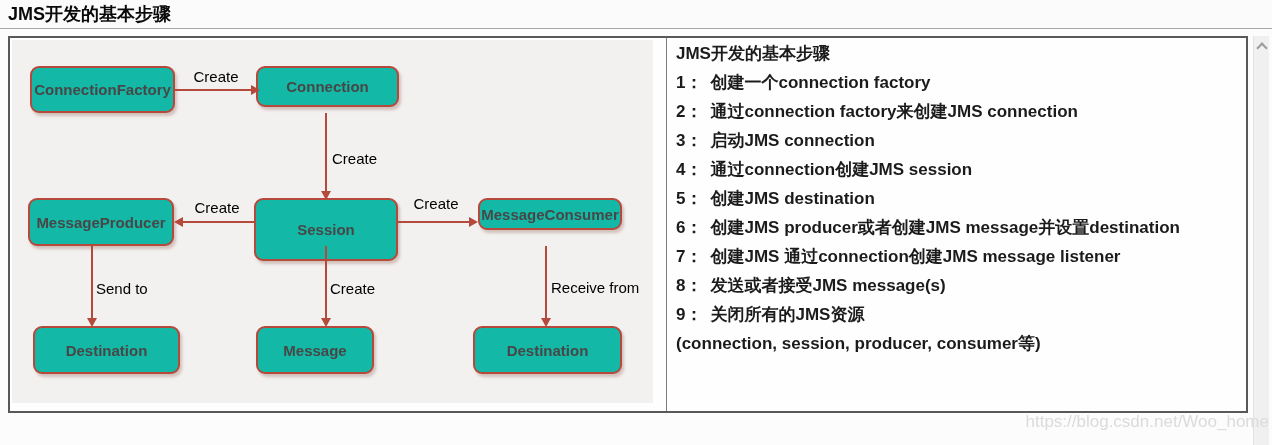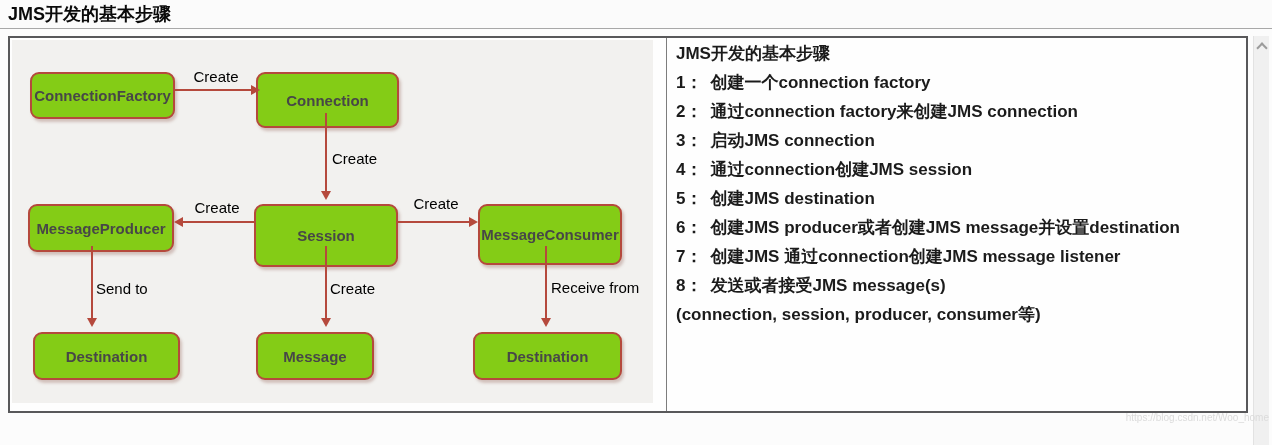--- a/index.html
+++ b/index.html
@@ -18,25 +18,25 @@
   }
   .main-box{
     position:absolute;left:8px;top:36px;width:1240px;height:377px;
     box-sizing:border-box;border:2px solid #58585a;background:#fefefe;
   }
   .canvas{
     position:absolute;left:2px;top:2px;width:641px;height:363px;
     background:#f2f1ef;
   }
   .node{
-    position:absolute;box-sizing:border-box;background:#84cc16;
+    position:absolute;box-sizing:border-box;background:#14b8a6;
     border:2px solid var(--red);border-radius:9px;
     box-shadow:2px 3px 3px rgba(150,100,90,.35);
     display:flex;align-items:center;justify-content:center;
-    font-size:15px;font-weight:600;color:#474747;margin-top:6px;
+    font-size:15px;font-weight:600;color:#474747;
   }
   .hline{position:absolute;height:2px;background:var(--red);}
   .vline{position:absolute;width:2px;background:var(--red);}
   .ah{position:absolute;width:0;height:0;}
   .ah.right{border-top:5px solid transparent;border-bottom:5px solid transparent;border-left:9px solid var(--red);}
   .ah.left{border-top:5px solid transparent;border-bottom:5px solid transparent;border-right:9px solid var(--red);}
   .ah.down{border-left:5px solid transparent;border-right:5px solid transparent;border-top:9px solid var(--red);}
   .edge-label{
     position:absolute;font-size:15px;font-weight:400;color:#000000;white-space:nowrap;
   }
@@ -53,48 +53,48 @@
   .scrollbar{
     position:absolute;left:1253px;top:36px;width:15px;height:409px;
     background:#f0f0f0;border-left:1px solid #e2e2e2;
   }
   .caret{
     position:absolute;left:4px;top:8px;width:6px;height:6px;
     border-left:2px solid #9b9b9b;border-top:2px solid #9b9b9b;
     transform:rotate(45deg);
   }
   .watermark{
-    position:absolute;right:3px;top:412px;font-size:10px;color:#dbdbdb;
+    position:absolute;right:3px;top:412px;font-size:17px;color:#dbdbdb;
     white-space:nowrap;
   }
 </style>
 </head>
 <body>
 
 <div class="top-band">
   <span class="page-title">JMS开发的基本步骤</span>
 </div>
 
 <div class="main-box">
 
   <div class="canvas">
 
     <div class="node" style="left:18px;top:26px;width:145px;height:47px">
       <span>ConnectionFactory</span>
     </div>
-    <div class="node" style="left:244px;top:26px;width:143px;height:56px">
+    <div class="node" style="left:244px;top:26px;width:143px;height:41px">
       <span>Connection</span>
     </div>
     <div class="node" style="left:16px;top:158px;width:146px;height:48px">
       <span>MessageProducer</span>
     </div>
     <div class="node" style="left:242px;top:158px;width:144px;height:63px">
       <span>Session</span>
     </div>
-    <div class="node" style="left:466px;top:158px;width:144px;height:61px">
+    <div class="node" style="left:466px;top:158px;width:144px;height:32px">
       <span>MessageConsumer</span>
     </div>
     <div class="node" style="left:21px;top:286px;width:147px;height:48px">
       <span>Destination</span>
     </div>
     <div class="node" style="left:244px;top:286px;width:118px;height:48px">
       <span>Message</span>
     </div>
     <div class="node" style="left:461px;top:286px;width:149px;height:48px">
       <span>Destination</span>
@@ -151,20 +151,23 @@
     </div>
     <div class="line">
       <span class="num">6：</span><span class="txt">创建JMS producer或者创建JMS message并设置destination</span>
     </div>
     <div class="line">
       <span class="num">7：</span><span class="txt">创建JMS 通过connection创建JMS message listener</span>
     </div>
     <div class="line">
       <span class="num">8：</span><span class="txt">发送或者接受JMS message(s)</span>
     </div>
+    <div class="line">
+      <span class="num">9：</span><span class="txt">关闭所有的JMS资源</span>
+    </div>
     <div class="line">(connection, session, producer, consumer等)</div>
   </div>
 
 </div>
 
 <div class="scrollbar">
   <div class="caret"></div>
 </div>
 
 <div class="watermark">https://blog.csdn.net/Woo_home</div>

